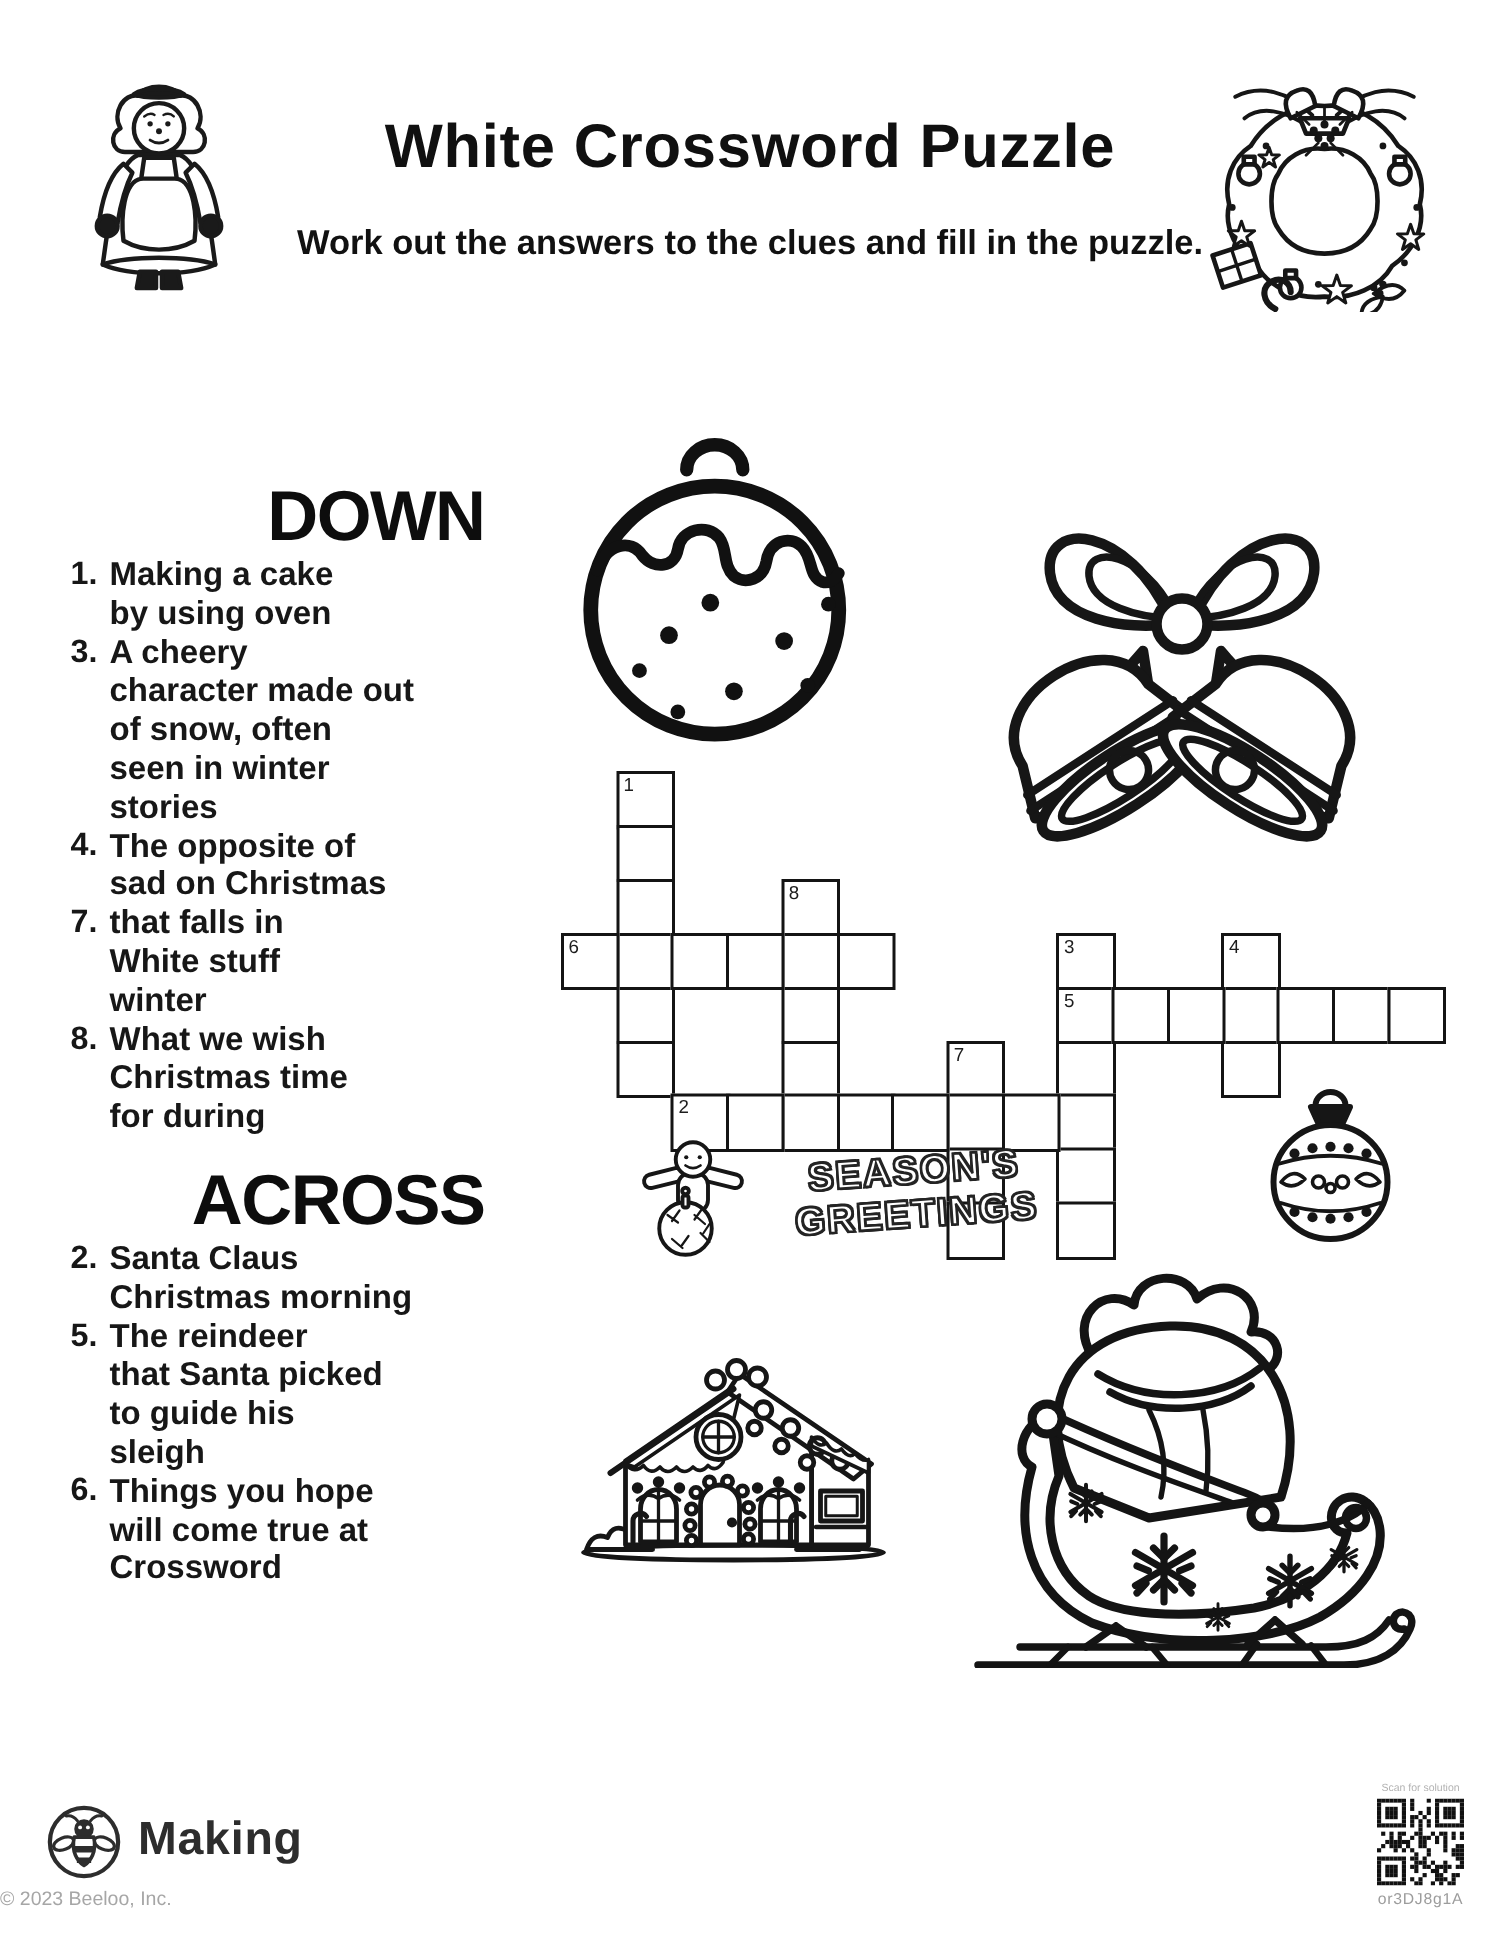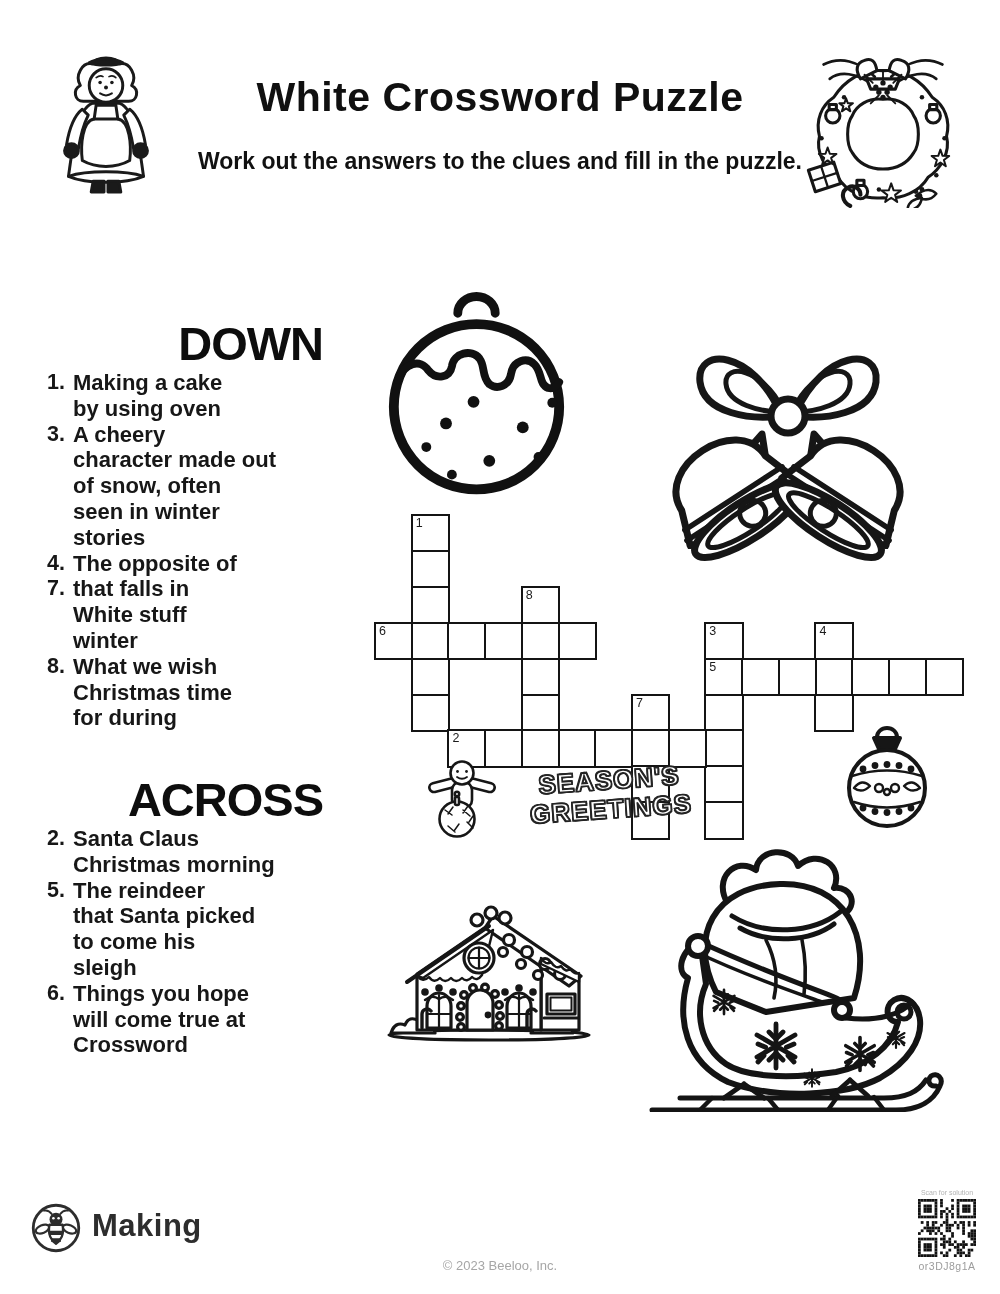--- a/index.html
+++ b/index.html
@@ -22,21 +22,21 @@
   
   .cell{position:absolute;box-sizing:border-box;border:2.6px solid #141414;background:#fff;}
   .cell-label{position:absolute;top:1px;left:3px;font-size:12.5px;line-height:1.1;font-weight:500;color:#1c1c1c;}
   
   .greeting{left:498px;top:766px;width:224px;text-align:center;transform:rotate(-4deg);}
   .greeting div{font-size:26px;font-weight:800;letter-spacing:1px;line-height:29px;color:#fff;
      -webkit-text-stroke:1.6px #242424;
      text-shadow:-1px -1px 0 #242424,1px -1px 0 #242424,-1px 1px 0 #242424,1px 1px 0 #242424;}
   
   .brand-text{left:92px;top:1208px;font-size:31px;font-weight:800;color:#2d2d2d;letter-spacing:.5px;}
-  .copyright{left:0;top:1258px;width:1000px;text-align:center;font-size:13px;color:#a6a6a6;}
+  .copyright{left:0;top:1258px;width:1000px;text-align:left;font-size:13px;color:#a6a6a6;}
   .qr-wrap{left:900px;top:1189px;width:94px;text-align:center;}
   .qr-caption{font-size:7px;color:#b3b3b3;margin-bottom:3px;}
   .qr-code-text{font-size:10.5px;color:#9c9c9c;margin-top:3px;letter-spacing:.5px;}
   svg{display:block;}
 </style>
 </head>
 <body>
 
 <div class="abs" style="left:56px;top:50px;width:100px;height:148px">
   <svg viewBox="0 0 100 150" width="100" height="148">
@@ -138,20 +138,21 @@
           <div class="clue-line">character made out</div>
           <div class="clue-line">of snow, often</div>
           <div class="clue-line">seen in winter</div>
           <div class="clue-line">stories</div>
         </div>
       </div>
       <div class="clue">
         <span class="clue-num">4.</span>
         <div class="clue-lines">
           <div class="clue-line">The opposite of</div>
+          <div class="clue-line">sad on Christmas</div>
         </div>
       </div>
       <div class="clue">
         <span class="clue-num">7.</span>
         <div class="clue-lines">
           <div class="clue-line">that falls in</div>
           <div class="clue-line">White stuff</div>
           <div class="clue-line">winter</div>
         </div>
       </div>
@@ -173,21 +174,21 @@
         <div class="clue-lines">
           <div class="clue-line">Santa Claus</div>
           <div class="clue-line">Christmas morning</div>
         </div>
       </div>
       <div class="clue">
         <span class="clue-num">5.</span>
         <div class="clue-lines">
           <div class="clue-line">The reindeer</div>
           <div class="clue-line">that Santa picked</div>
-          <div class="clue-line">to come his</div>
+          <div class="clue-line">to guide his</div>
           <div class="clue-line">sleigh</div>
         </div>
       </div>
       <div class="clue">
         <span class="clue-num">6.</span>
         <div class="clue-lines">
           <div class="clue-line">Things you hope</div>
           <div class="clue-line">will come true at</div>
           <div class="clue-line">Crossword</div>
         </div>

